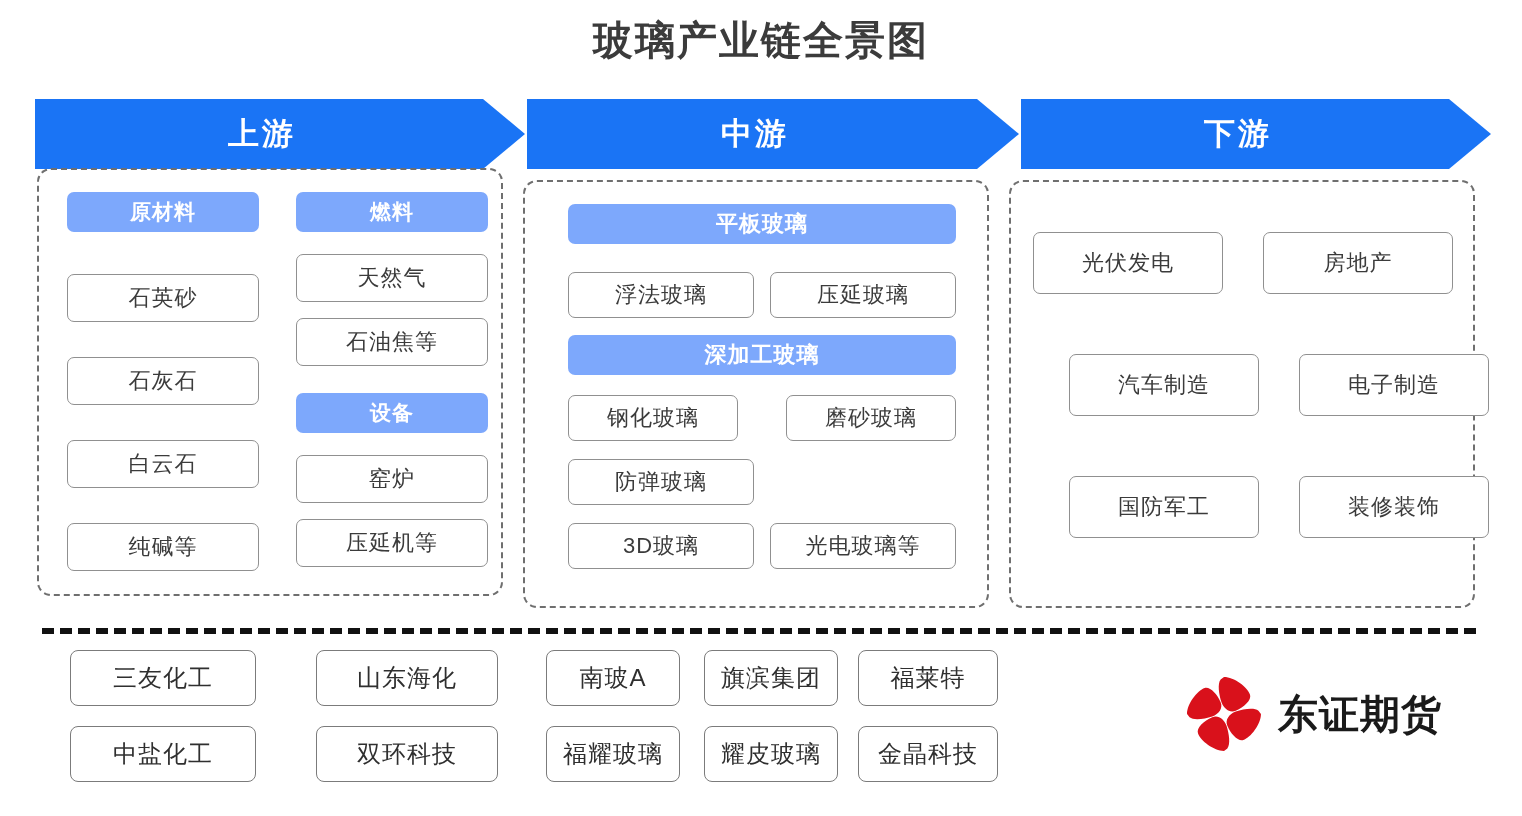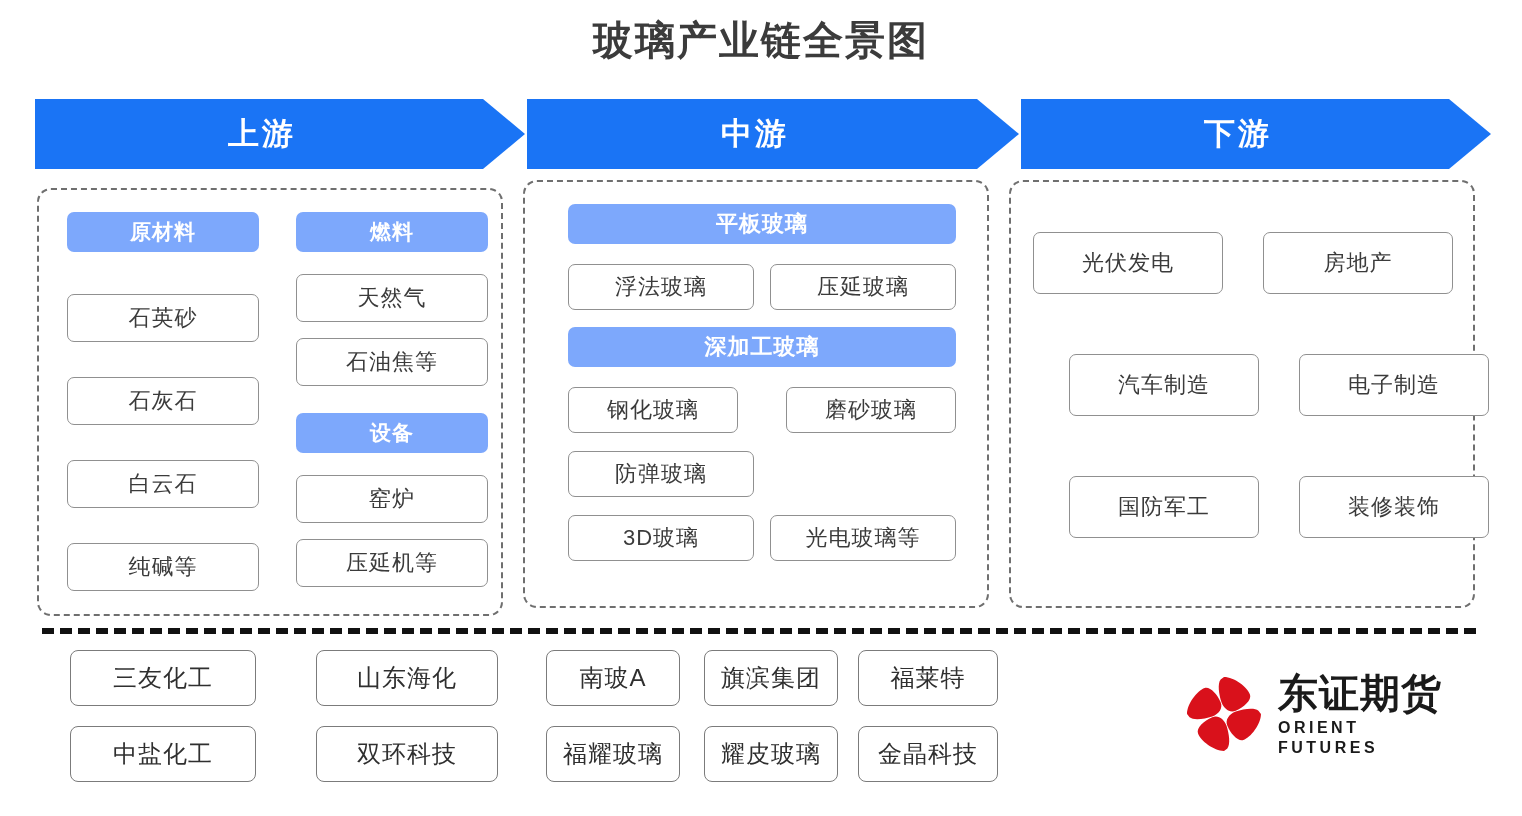--- a/index.html
+++ b/index.html
@@ -72,21 +72,21 @@
     transform: translateX(-18px);
   }
 
   
   .stage-box {
     position: absolute;
     border: 2px dashed #6f6f6f;
     border-radius: 14px;
     box-sizing: border-box;
   }
-  #stage-upstream   { top: 188px; left: 37px;   width: 466px; height: 428px; }
+  #stage-upstream   { top: 168px; left: 37px;   width: 466px; height: 428px; }
   #stage-midstream  { top: 180px; left: 523px;  width: 466px; height: 428px; }
   #stage-downstream { top: 180px; left: 1009px; width: 466px; height: 428px; }
 
   
   .cat-head {
     background: #7da8fc;
     color: #ffffff;
     border-radius: 7px;
     font-size: 21px;
     font-weight: bold;
@@ -128,21 +128,21 @@
   #up-col-b .item-box.b1 { margin-top: 16px; }
   #up-col-b .cat-head.equip { margin-top: 27px; }
   #up-col-b .item-box.b2 { margin-top: 22px; }
   #up-col-b .item-box.b3 { margin-top: 16px; }
 
   
   #mid-inner { position: absolute; top: 22px; left: 43px; width: 388px; }
   #mid-inner .cat-head { width: 388px; height: 40px; font-size: 22px; }
   .mid-pair { display: flex; justify-content: space-between; width: 388px; }
   .mid-pair .item-box { width: 186px; height: 46px; }
-  #mid-inner .mid-pair.p0 { margin-top: 20px; }
+  #mid-inner .mid-pair.p0 { margin-top: 28px; }
   #mid-inner .cat-head.deep { margin-top: 17px; }
   #mid-inner .mid-pair.p1 { margin-top: 20px; gap: 48px; }
   #mid-inner .mid-pair.p2 { margin-top: 18px; }
   #mid-inner .mid-pair.p3 { margin-top: 18px; }
 
   
   #down-inner { position: absolute; top: 50px; left: 22px; width: 420px; }
   .down-pair { display: flex; justify-content: space-between; width: 420px; }
   .down-pair .item-box { width: 190px; height: 62px; }
   #down-inner .down-pair + .down-pair { margin-top: 60px; padding-left: 36px; }
@@ -345,15 +345,14 @@
 
     <g fill="#d9111b">
       <path d="M50 6 C62 6 78 18 81 27 C83 33 74 42 64 46 C57 49 50 44 47 36 C44 27 42 14 46 9 Z"></path>
       <path d="M94 50 C94 62 82 78 73 81 C67 83 58 74 54 64 C51 57 56 50 64 47 C73 44 86 42 91 46 Z"></path>
       <path d="M50 94 C38 94 22 82 19 73 C17 67 26 58 36 54 C43 51 50 56 53 64 C56 73 58 86 54 91 Z"></path>
       <path d="M6 50 C6 38 18 22 27 19 C33 17 42 26 46 36 C49 43 44 50 36 53 C27 56 14 58 9 54 Z"></path>
     </g>
   </svg>
   <div id="logo-text">
     <div id="logo-cn">东证期货</div>
-    <div id="logo-en">ORIENT FUTURES</div>
   </div>
 </div>
 
 </body></html>

